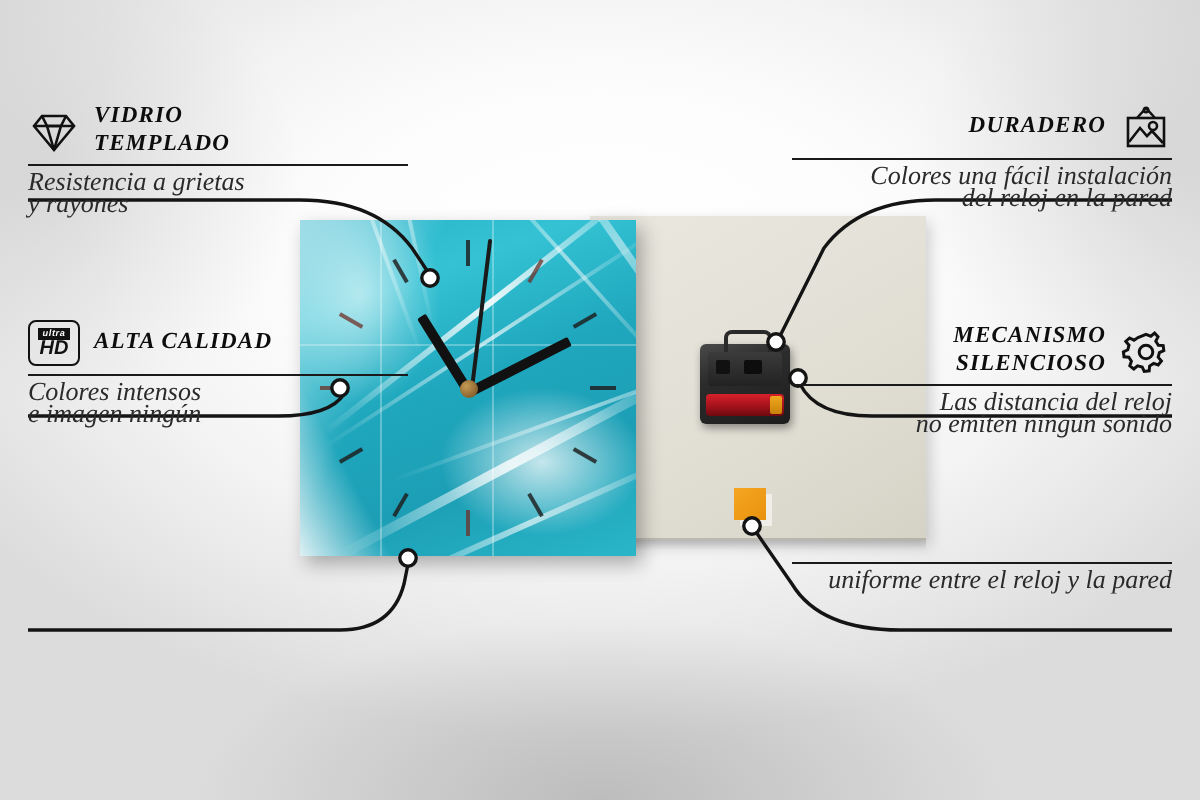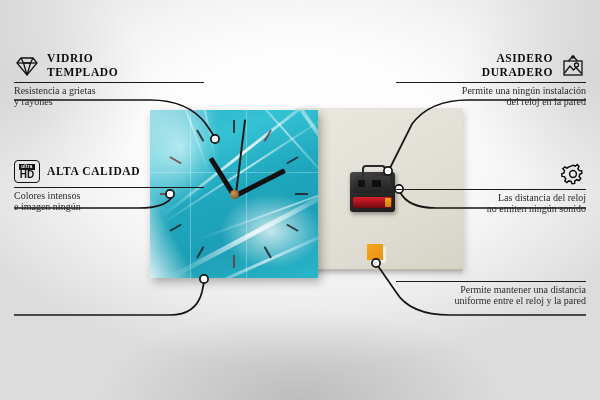--- a/index.html
+++ b/index.html
@@ -6,20 +6,21 @@
   body{
     width:600px;height:400px;overflow:hidden;
     font-family:"Liberation Serif", serif;
     background:#ffffff;
   }
   #stage{
     position:relative;width:600px;height:400px;overflow:hidden;
     background:
       radial-gradient(ellipse 62% 58% at 50% 34%, #ffffff 0%, #fdfdfd 38%, #f4f4f4 62%, #e9e9e9 80%, #dcdcdc 100%),
       linear-gradient(to bottom, #f2f2f2 0%, #f7f7f7 30%, #eeeeee 62%, #c9c9c9 88%, #b4b4b4 100%);
+    font-style: italic;
   }
   #stage:before{
     content:"";position:absolute;left:0;top:0;width:600px;height:400px;
     background:
       radial-gradient(ellipse 30% 40% at 4% 22%, rgba(170,170,170,.30) 0%, rgba(170,170,170,0) 70%),
       radial-gradient(ellipse 30% 40% at 97% 20%, rgba(170,170,170,.28) 0%, rgba(170,170,170,0) 70%),
       radial-gradient(ellipse 45% 30% at 50% 100%, rgba(130,130,130,.35) 0%, rgba(130,130,130,0) 75%);
     pointer-events:none;
   }
 
@@ -100,21 +101,21 @@
   .feature .head{display:flex;align-items:center;gap:7px;}
   .feature.right .head{flex-direction:row-reverse;}
   .feature .titles{
     font-size:11.5px;font-weight:bold;letter-spacing:.6px;color:#0d0d0d;
     line-height:13.5px;text-transform:uppercase;
   }
   .feature.left .titles{text-align:left;}
   .feature.right .titles{text-align:right;}
   .feature .rule{height:1px;background:#1a1a1a;margin-top:3px;width:100%;}
   .feature .desc{
-    font-size:10px;color:#2a2a2a;line-height:10.5px;margin-top:3px;
+    font-size:13px;color:#2a2a2a;line-height:10.5px;margin-top:3px;
   }
   .feature.right .desc{text-align:right;}
   .icon{width:26px;height:24px;flex:0 0 26px;}
   .icon svg{display:block;width:26px;height:24px;}
 
   #f-vidrio{left:14px;top:52px;}
   #f-impresion{left:14px;top:160px;}
   #f-bordes{left:14px;top:278px;}
   #f-asidero{left:396px;top:52px;}
   #f-mecanismo{left:396px;top:162px;}
@@ -250,50 +251,52 @@
           <rect x="4" y="7" width="18" height="14"></rect>
           <path d="M13 2 L8.5 7"></path>
               <path d="M13 2 L17.5 7"></path>
           <circle cx="13" cy="3" r="1.1"></circle>
           <path d="M4.5 19 L10 12 L13.5 16 L16 13.5 L21.5 19.5"></path>
           <circle cx="16.5" cy="11" r="2"></circle>
             </g>
           </svg>
       </span>
       <div class="titles">
-        <div>ASIDERO</div>
         <div>DURADERO</div>
       </div>
     </div>
     <div class="rule"></div>
     <div class="desc">
-      <div>Permite una ningún instalación</div>
+      <div>Colores una fácil instalación</div>
       <div>del reloj en la pared</div>
     </div>
   </div>
 
   <div class="feature right" id="f-mecanismo">
     <div class="head">
       <span class="icon">
         <svg viewBox="0 0 26 24">
             <g fill="none" stroke="#111" stroke-width="1.5">
           <path d="M13 3.2 l2.4 .9 1.9-1.6 1.7 1.9 -1.1 2.2 1.3 2 2.4 .2 .3 2.5 -2.2 1 -.6 2.3 1.6 1.9 -1.6 2 -2.3-.8 -2 1.3 -.2 2.4 -2.5 .3 -1-2.2 -2.3-.6 -1.9 1.6 -2-1.6 .8-2.3 -1.3-2 -2.4-.2 -.3-2.5 2.2-1 .6-2.3 -1.6-1.9 1.9-1.7 2.2 1.1 2-1.3 Z"></path>
           <circle cx="13" cy="12" r="3.4"></circle>
             </g>
           </svg>
       </span>
+      <div class="titles">
+        <div>MECANISMO</div>
+        <div>SILENCIOSO</div>
+      </div>
     </div>
     <div class="rule"></div>
     <div class="desc">
       <div>Las distancia del reloj</div>
       <div>no emiten ningún sonido</div>
     </div>
   </div>
 
   <div class="feature right" id="f-espaciador">
     <div class="rule"></div>
     <div class="desc">
-      <div>Permite mantener una distancia</div>
       <div>uniforme entre el reloj y la pared</div>
     </div>
   </div>
 
 </div>
 
 </body></html>

